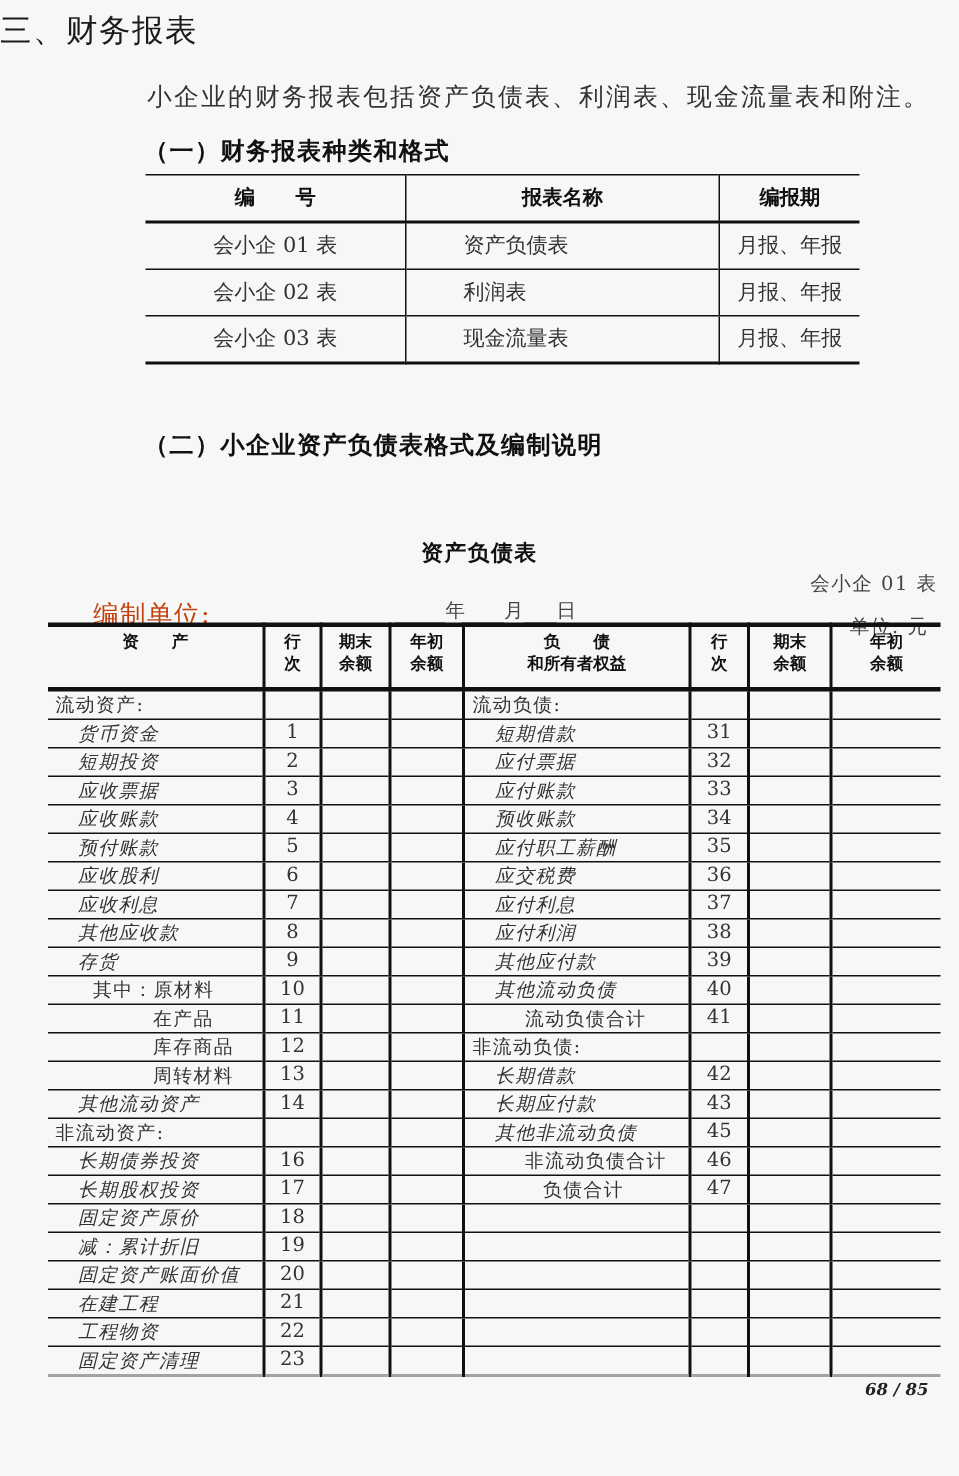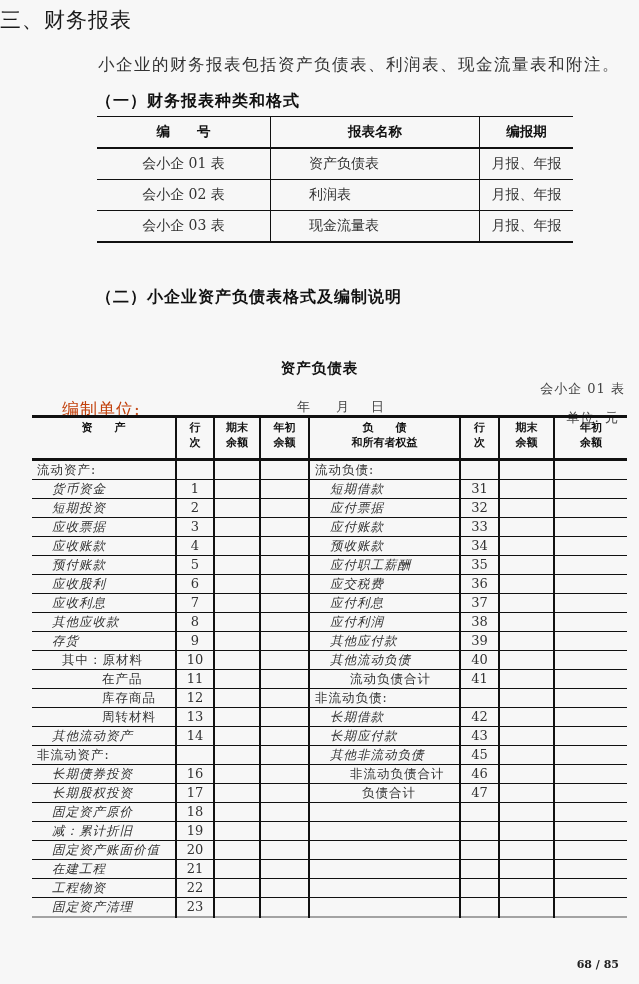--- a/index.html
+++ b/index.html
@@ -44,21 +44,21 @@
   .bs tbody tr { border-top: 1.5px solid #111; }
   .bs tbody tr:last-child { border-bottom: 2px solid #a3a3a3; }
   .bs td + td, .bs th + th { border-left: 2px solid #111; }
   .bs .num { text-align: center; letter-spacing: 0; font-size: 13px; }
   .ind0 { padding-left: 5px !important; }
   .ind1 { padding-left: 20px !important; font-style: italic; }
   .ind2 { padding-left: 30px !important; }
   .ind3 { padding-left: 40px !important; }
   .ind4 { padding-left: 52px !important; }
   .ind5 { padding-left: 70px !important; margin-top: 44px; }
-  .page-no { right: 20px; top: 958px; font-size: 11px; font-weight: bold; color: #222; }
+  .page-no { right: 20px; top: 920px; font-size: 11px; font-weight: bold; color: #222; font-style: italic; }
 </style>
 </head>
 <body>
 
 <div class="abs title">三、财务报表</div>
 <div class="abs intro">小企业的财务报表包括资产负债表、利润表、现金流量表和附注。</div>
 <div class="abs h2 h2a">（一）财务报表种类和格式</div>
 
 <table class="t1">
   <thead>

